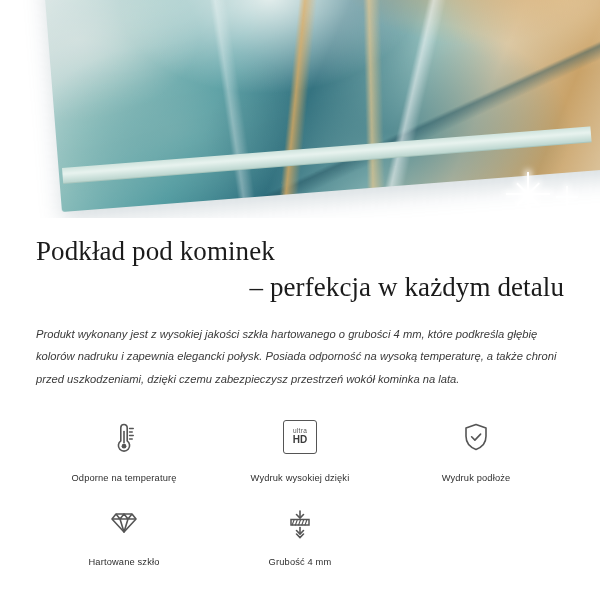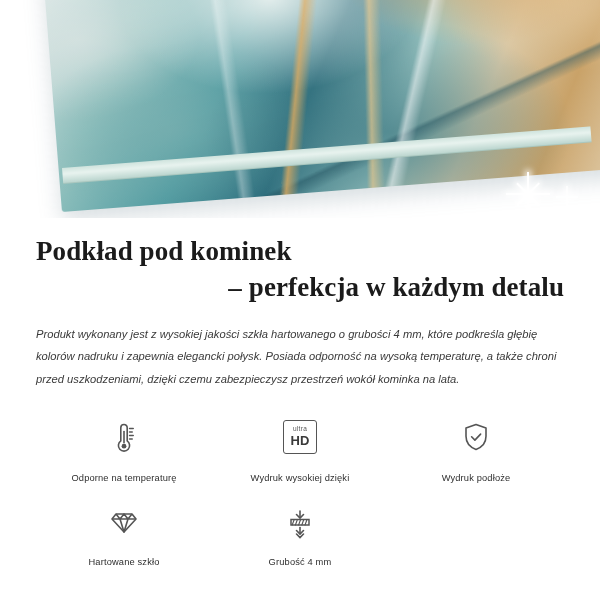--- a/index.html
+++ b/index.html
@@ -90,21 +90,21 @@
   .sparkle-1 { left: 506px; top: 172px; width: 44px; height: 44px; }
   .sparkle-2 { left: 556px; top: 186px; width: 22px; height: 22px; opacity: .8; }
 
   
   .content { padding: 0 36px; }
   .headline {
     font-family: "Liberation Serif", serif;
     font-size: 27px;
     line-height: 1.33;
     color: #1b1b1b;
-    font-weight: 700;
+    font-weight: 400;
     margin-top: 16px;
     letter-spacing: .1px;
   }
   .headline .line2 { display: block; text-align: right; }
   .body-copy {
     margin-top: 17px;
     font-size: 11.2px;
     line-height: 2.02;
     color: #3a3a3a;
     max-width: 536px;
@@ -139,21 +139,21 @@
   }
   .ultrahd {
     width: 34px; height: 34px;
     border: 1.6px solid #555;
     border-radius: 3px;
     display: flex; flex-direction: column;
     align-items: center; justify-content: center;
     line-height: 1;
   }
   .ultrahd .u { font-size: 6.5px; color: #555; letter-spacing: .3px; }
-  .ultrahd .hd { font-size: 13px; font-weight: bold; color: #3a3a3a; margin-top: 1px; }
+  .ultrahd .hd { font-size: 10px; font-weight: bold; color: #3a3a3a; margin-top: 1px; }
   svg { display: block; }
 </style>
 </head>
 <body>
 
 <div class="page">
 
   <div class="hero">
     <div class="glass-panel">
       <div class="marble-veins"></div>

